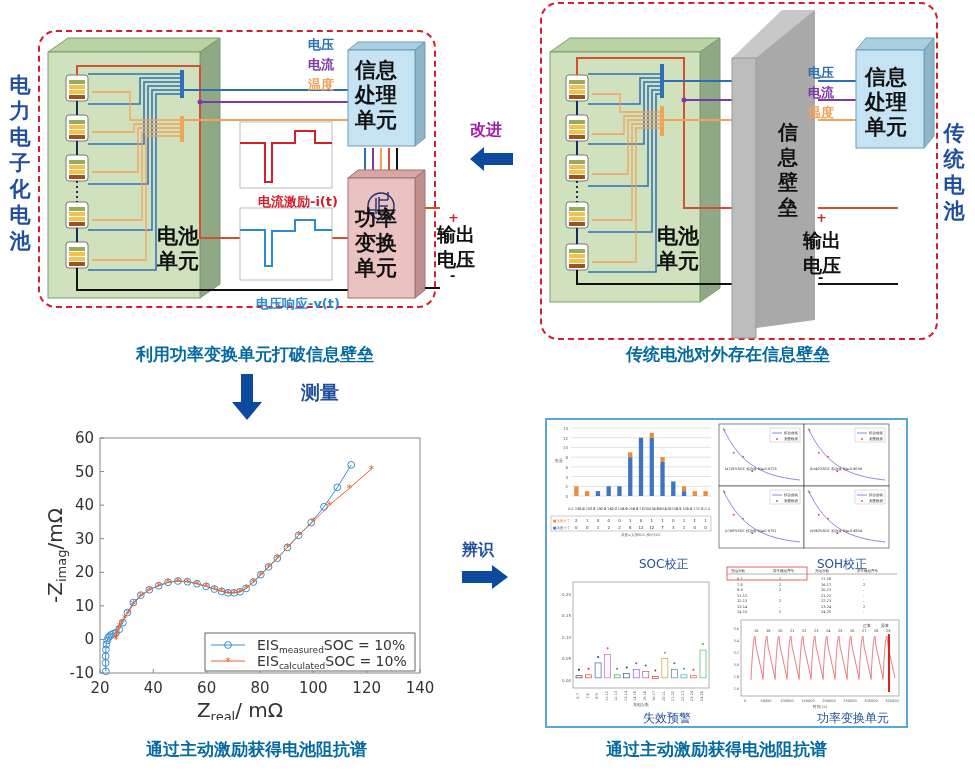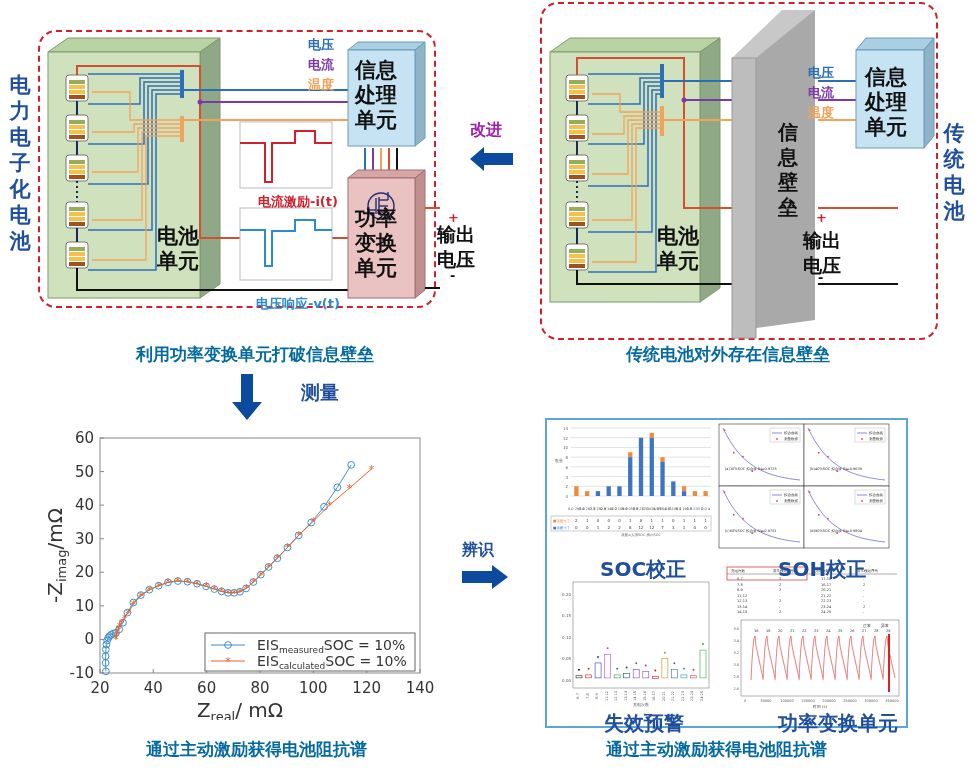--- a/index.html
+++ b/index.html
@@ -3,21 +3,21 @@
 <meta charset="utf-8">
 <style>
   html,body{margin:0;padding:0;background:#fff;}
   body{width:975px;height:770px;position:relative;overflow:hidden;font-family:"DejaVu Sans",sans-serif;}
   .abs{position:absolute;}
   .dash-box{position:absolute;border:2.5px dashed #d0202a;border-radius:18px;box-sizing:border-box;}
   .vlabel{position:absolute;color:#1f4e9c;font-weight:bold;font-size:21px;line-height:26px;width:24px;text-align:center;}
   .caption{position:absolute;color:#0369a1;font-weight:bold;font-size:17px;white-space:nowrap;}
   .biglabel{position:absolute;font-weight:bold;color:#111;font-size:21px;line-height:25px;text-align:center;}
   .sig{position:absolute;font-weight:bold;font-size:13px;}
-  .panel-title{position:absolute;font-weight:bold;color:#1f4e9c;font-size:20px;white-space:nowrap;}
+  .panel-title{position:absolute;font-weight:normal;color:#1f4e9c;font-size:12px;white-space:nowrap;margin-left:39px;}
   svg text{font-family:"DejaVu Sans",sans-serif;}
 </style>
 </head>
 <body>
 
 <div class="dash-box" style="left:38px;top:30px;width:398px;height:278px;"></div>
 <div class="vlabel" style="left:8px;top:72px;">电力电子化电池</div>
 
 <svg class="abs" style="left:40px;top:30px;" width="400" height="280">
 

